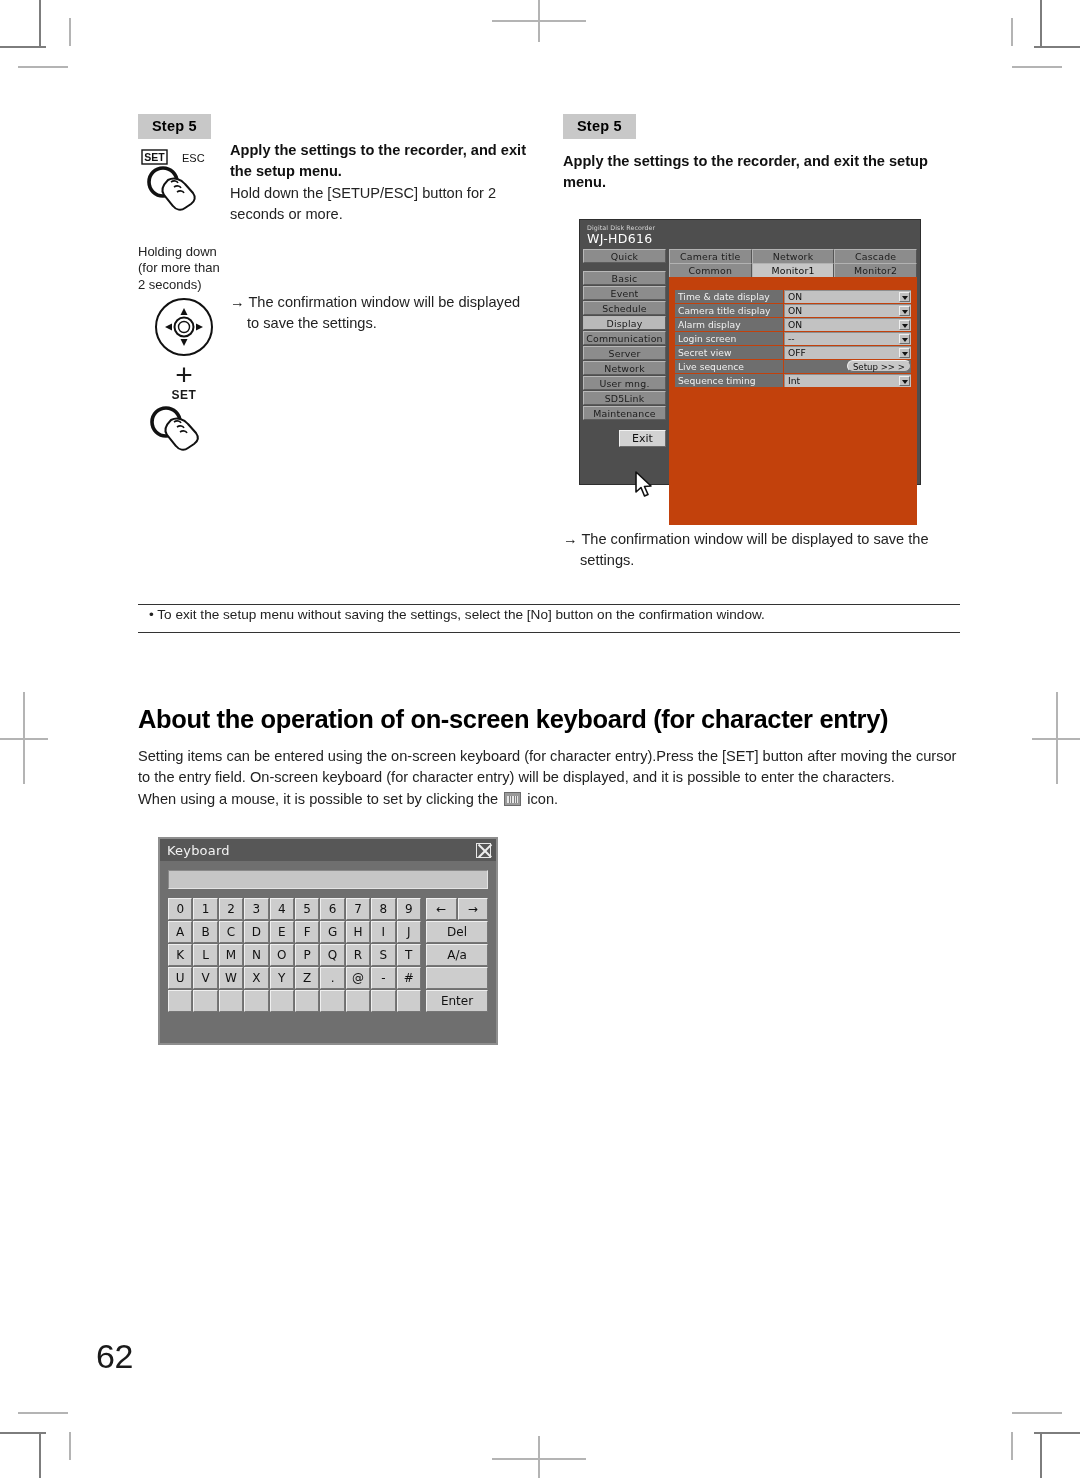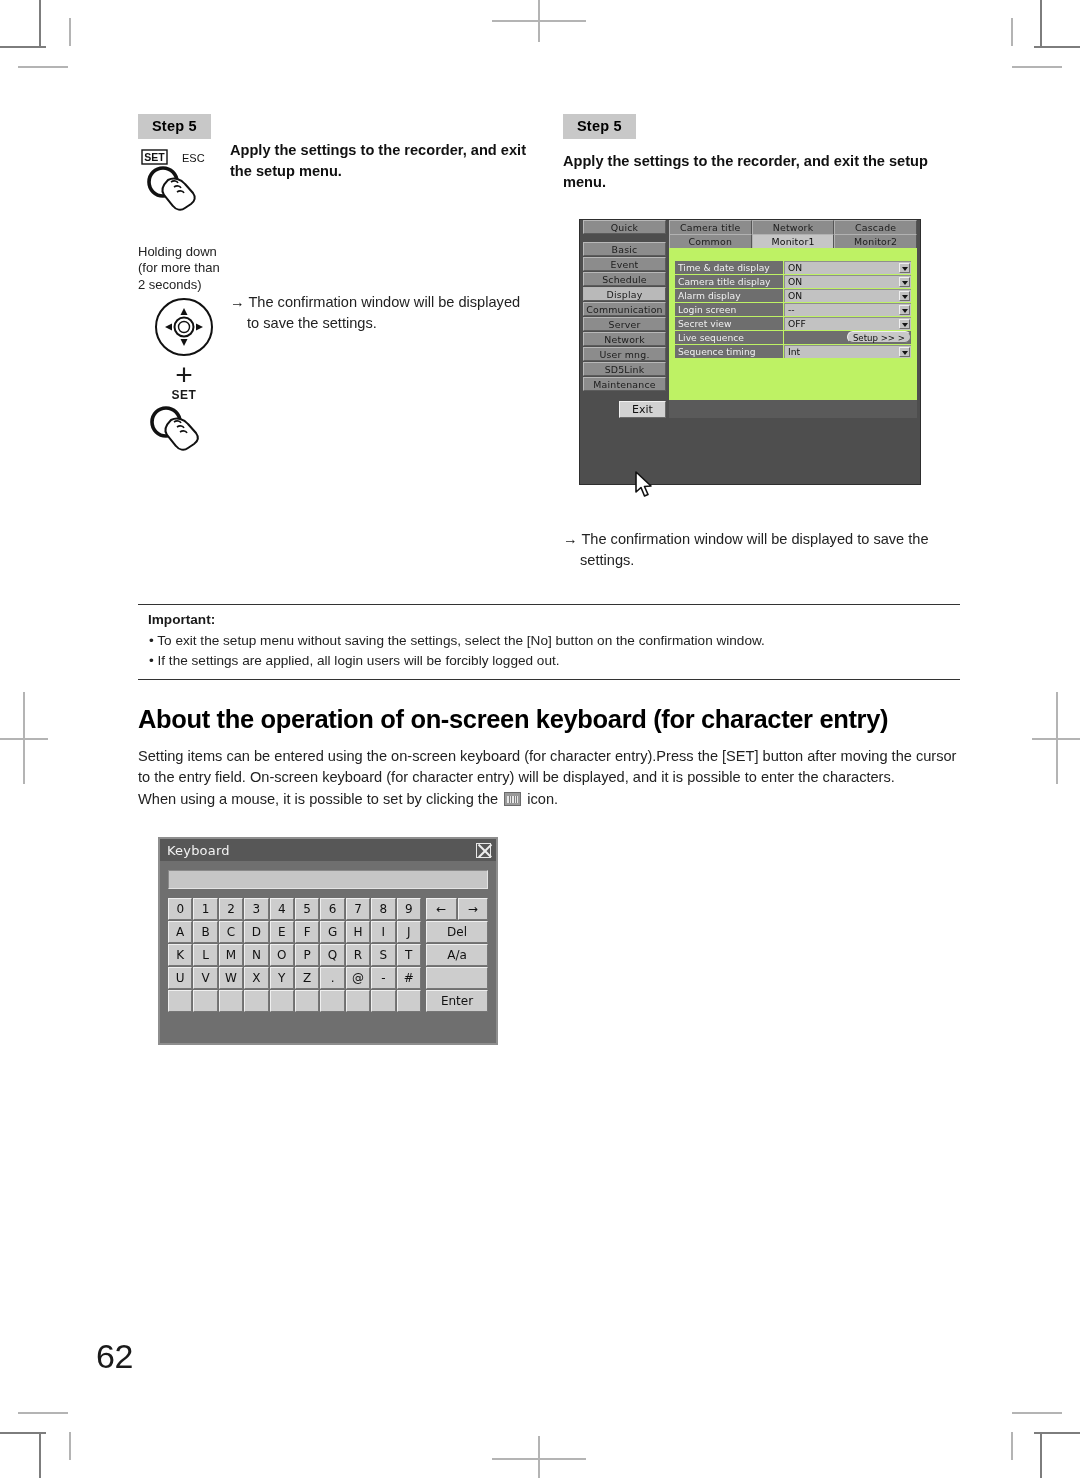--- a/index.html
+++ b/index.html
@@ -249,21 +249,21 @@
     border-left: 1px solid #b2b2b2;
     border-right: 1px solid #555;
     box-sizing: border-box;
     letter-spacing: 0.2px;
     white-space: nowrap;
     overflow: hidden;
   }
   .tab.active { background: #c6c6c6; color: #0d0d0d; }
   .tab-row.row2 { margin-bottom: 0; }
 
-  .rec-panel { background: #bef264; padding: 13px 6px 20px 6px; height: 152px; box-sizing: border-box; }
+  .rec-panel { background: #c2410c; padding: 13px 6px 20px 6px; height: 248px; box-sizing: border-box; }
   .srow { display: flex; height: 13px; margin-bottom: 1px; align-items: stretch; }
   .slabel {
     width: 108px;
     flex: 0 0 108px;
     background: #6e6e6e;
     color: #f0f0f0;
     font-size: 9.2px;
     line-height: 13px;
     padding-left: 3px;
     box-sizing: border-box;
@@ -493,32 +493,37 @@
     <circle cx="22" cy="18" r="14" fill="#fff" stroke="#111" stroke-width="3.6"></circle>
     <path d="M27 16 c6 -3 13 -1 17 4 l8 9 c3 4 2 8 -2 11 l-6 4 c-4 3 -9 2 -12 -2 l-9 -11 c-3 -4 -2 -9 4 -15 z" fill="#fff" stroke="#111" stroke-width="2"></path>
     <path d="M30 18 c3 -2 6 -1 7 1" fill="none" stroke="#111" stroke-width="1.6"></path>
     <path d="M33 23 c3 -2 6 -1 7 1" fill="none" stroke="#111" stroke-width="1.6"></path>
     <path d="M36 28 c3 -2 6 -1 7 1" fill="none" stroke="#111" stroke-width="1.6"></path>
   </svg>
 </div>
 
 <div class="txt-col-a">
   <div class="heading-bold">Apply the settings to the recorder, and exit the setup menu.</div>
+  <div class="body-txt" style="margin-top:2px;">Hold down the [SETUP/ESC] button for 2 seconds or more.</div>
 </div>
 
 <div class="blk2">
   <div class="arrow-para" style="margin-top:2px;">→ The confirmation window will be displayed to save the settings.</div>
 </div>
 
 <div class="col-b">
   <div class="step-badge">Step  5</div>
   <div class="heading-bold" style="margin-top:12px;">Apply the settings to the recorder, and exit the setup menu.</div>
 </div>
 
 <div class="recorder">
+  <div class="rec-header">
+    <div class="rec-brand">Digital Disk Recorder</div>
+    <div class="rec-model">WJ-HD616</div>
+  </div>
   <div class="rec-body">
     <div class="rec-side">
       <div class="side-btn">Quick</div>
       <div class="side-gap"></div>
       <div class="side-btn">Basic</div>
       <div class="side-btn">Event</div>
       <div class="side-btn">Schedule</div>
       <div class="side-btn active">Display</div>
       <div class="side-btn">Communication</div>
       <div class="side-btn">Server</div>
@@ -600,24 +605,22 @@
 <svg class="mouse-cursor" viewBox="0 0 22 28">
   <path d="M2 1 L2 21 L7 16.5 L10.5 25 L14 23.5 L10.5 15.5 L17 15 Z" fill="#ffffff" stroke="#111" stroke-width="1.6" stroke-linejoin="round"></path>
 </svg>
 
 <div class="col-b" style="top:529px;">
   <div class="arrow-para">→ The confirmation window will be displayed to save the settings.</div>
 </div>
 
 <div class="important-wrap">
   <div class="rule-top"></div>
-  <div class="imp-title">Important:</div>
   <div class="imp-list">
     <div class="imp-item">• To exit the setup menu without saving the settings, select the [No] button on the confirmation window.</div>
-    <div class="imp-item">• If the settings are applied, all login users will be forcibly logged out.</div>
   </div>
   <div class="rule-bot"></div>
 </div>
 
 <div class="sec-head">About the operation of on-screen keyboard (for character entry)</div>
 <div class="sec-body">
   <span>Setting items can be entered using the on-screen keyboard (for character entry).Press the [SET] button after moving the cursor to the entry field. On-screen keyboard (for character entry) will be displayed, and it is possible to enter the characters.</span><br>
   <span>When using a mouse, it is possible to set by clicking the</span>
   <span class="kbd-inline-icon"></span>
   <span>icon.</span>

